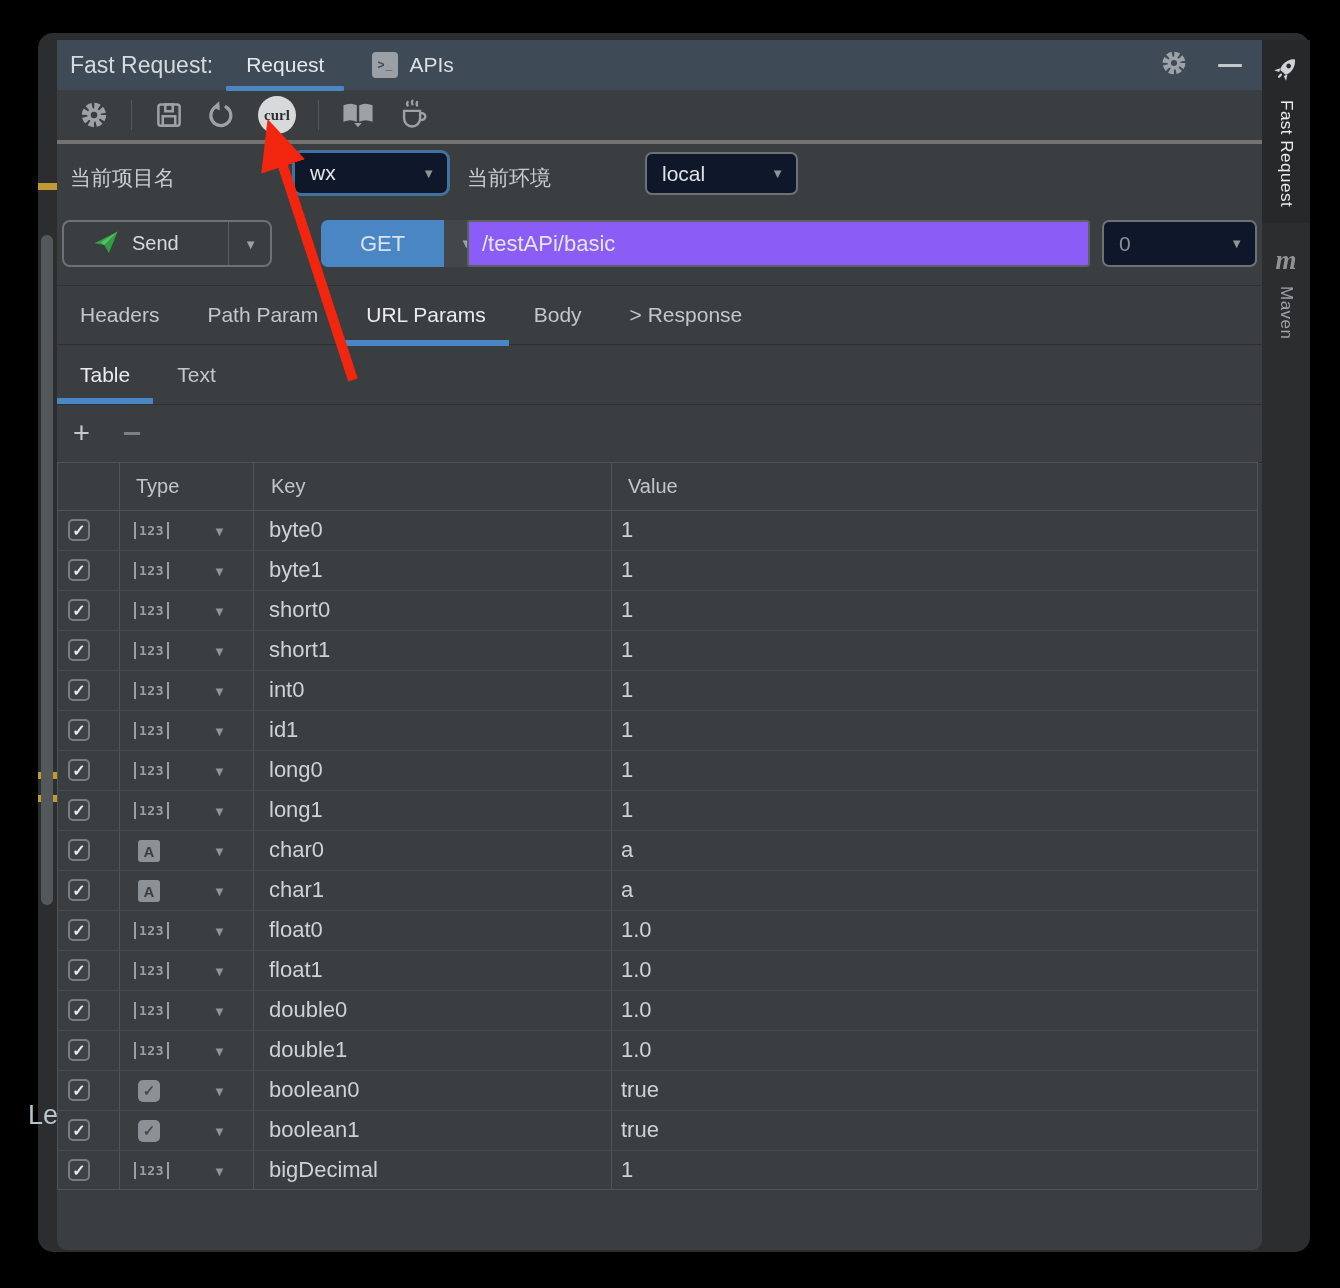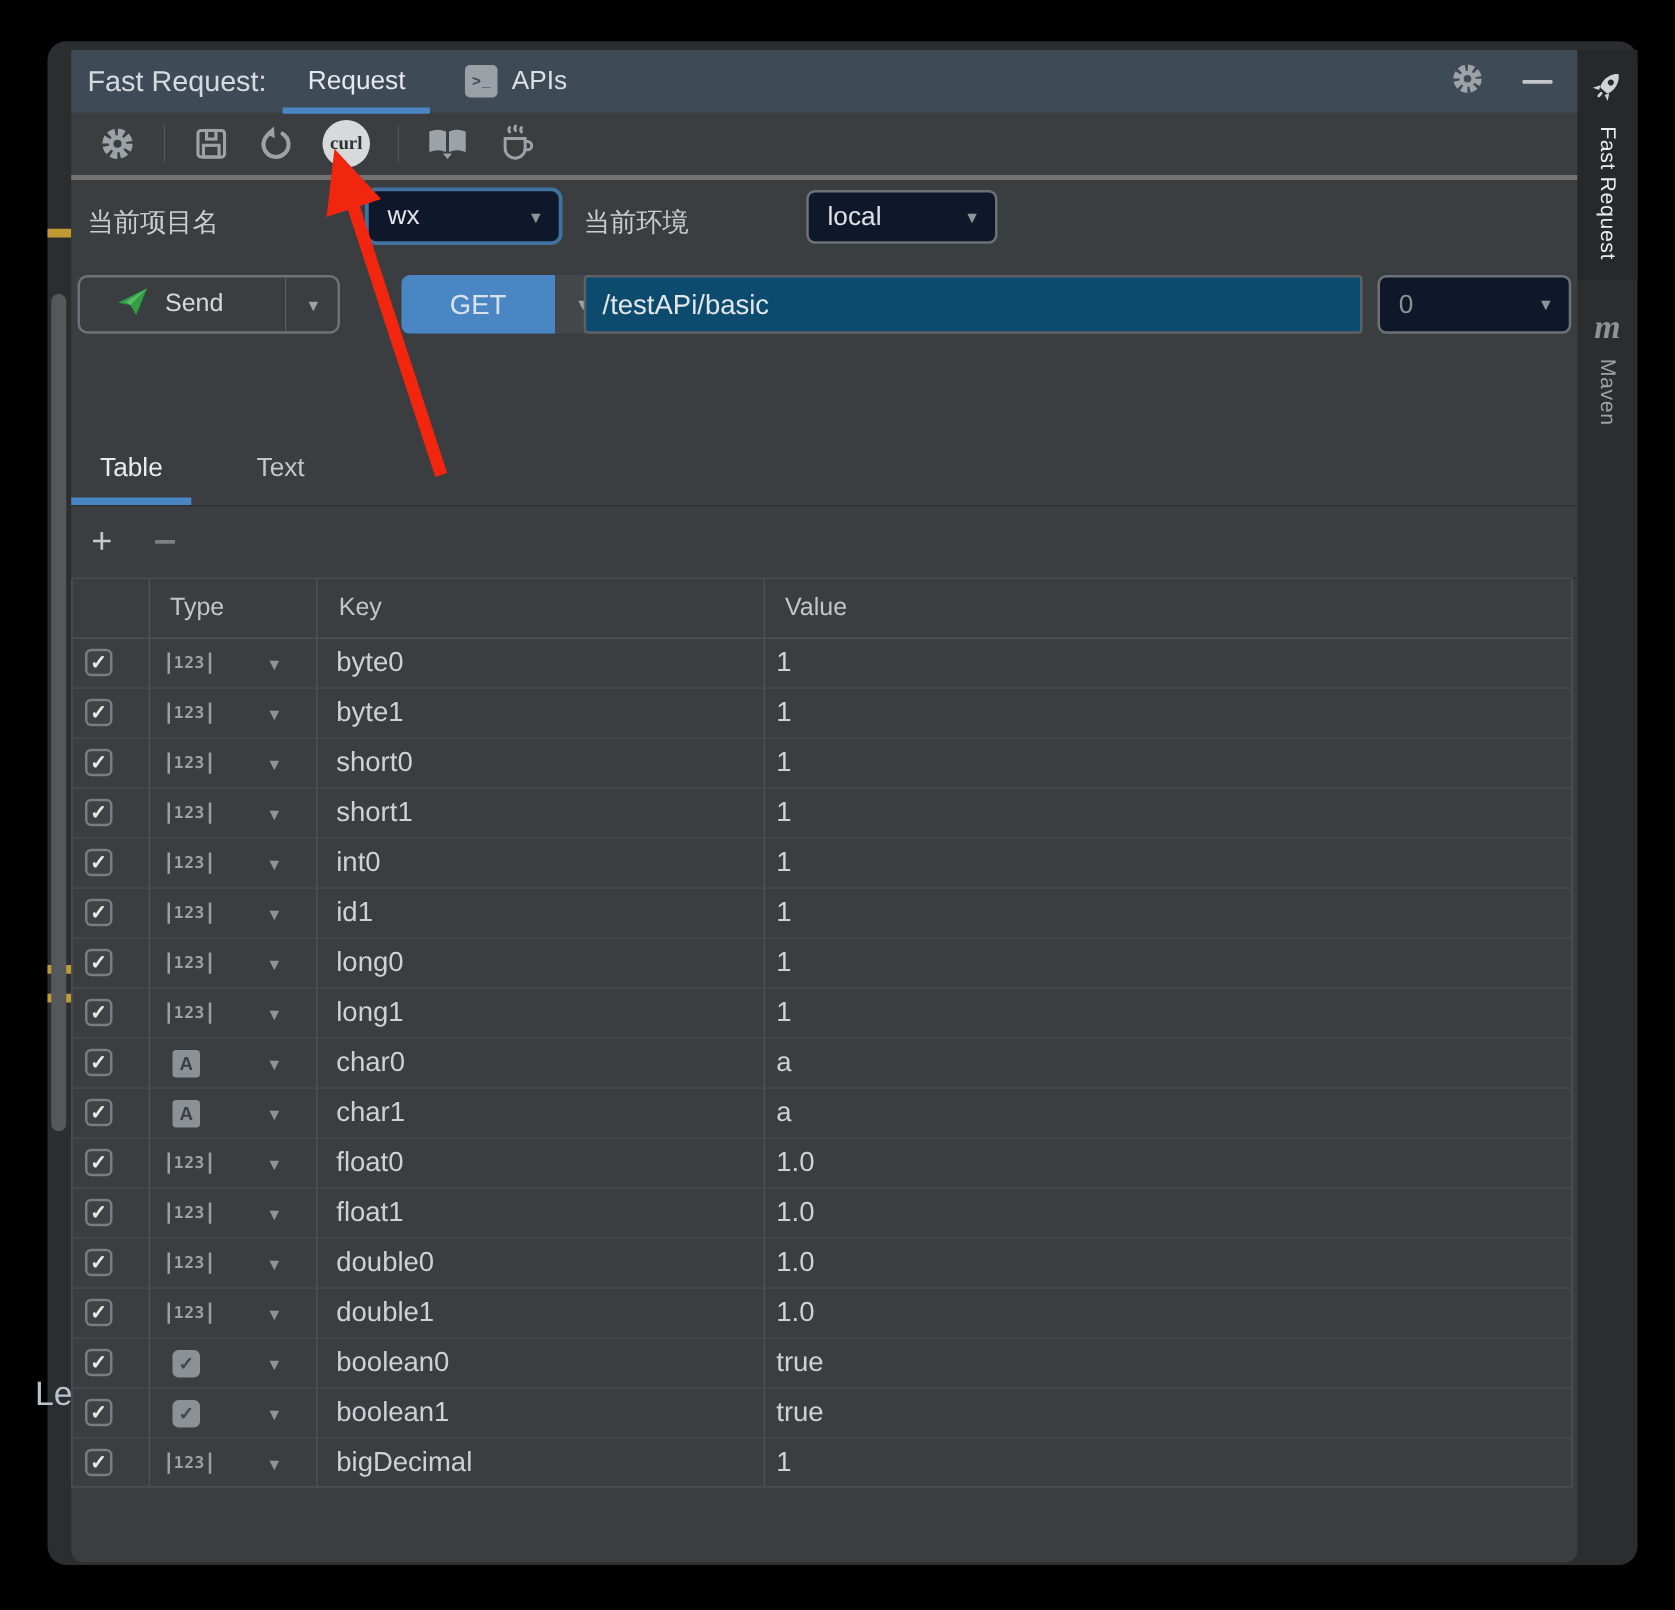--- a/index.html
+++ b/index.html
@@ -56,34 +56,34 @@
   .send-label{margin-left:12px;font-size:20px;color:#d6dade;}
   .send-split{position:absolute;right:41px;top:0;bottom:0;width:1px;background:#595d60;}
   .send-caret{position:absolute;right:13px;color:#9da2a6;font-size:13px;top:15px;}
   .method-dd{position:absolute;left:230px;top:2px;width:168px;height:47px;border-radius:7px;
     overflow:hidden;display:flex;margin-left:34px;}
   .method-label{width:123px;height:100%;background:#4a86c3;display:flex;align-items:center;
     justify-content:center;font-size:22px;color:#d9e2ec;}
   .method-caret{flex:1;background:#43474a;display:flex;align-items:center;justify-content:center;
     color:#9da2a6;font-size:13px;}
   .url-field{position:absolute;left:410px;top:2px;width:623px;height:47px;border:2px solid #5d6164;
-    border-radius:3px;box-sizing:border-box;background:#0c4a6e;display:flex;align-items:center;
+    border-radius:3px;box-sizing:border-box;background:#8b5cf6;display:flex;align-items:center;
     font-size:22px;color:#e3e6e9;padding-left:13px;}
   .history-dd{left:1045px;top:2px;width:155px;height:47px;border:2px solid #6e7276;border-radius:7px;
     padding-left:15px;font-size:21px;color:#8b9095;}
   
   .rtabs{position:absolute;left:0;top:245px;width:100%;height:60px;display:flex;align-items:center;
     padding-left:23px;box-sizing:border-box;gap:48px;border-top:1px solid #303335;
     border-bottom:1px solid #2d2f31;}
   .rtab{font-size:21px;color:#c3c7cb;position:relative;white-space:nowrap;}
   .rtab.active{color:#e9eced;}
   .rtab.active::after{content:"";position:absolute;left:-23px;right:-23px;bottom:-19px;height:6px;
     background:#4a86c3;}
   .vtabs{position:absolute;left:0;top:305px;width:100%;height:60px;display:flex;align-items:center;
-    padding-left:23px;box-sizing:border-box;gap:75px;border-bottom:1px solid #2d2f31;}
+    padding-left:23px;box-sizing:border-box;gap:47px;border-bottom:1px solid #2d2f31;}
   .vtabs .rtab.active::after{bottom:-17px;}
   
   .plusbar{position:absolute;left:0;top:365px;width:100%;height:57px;display:flex;align-items:center;
     border-bottom:1px solid #2d2f31;}
   .plus-btn{margin-left:16px;font-size:29px;color:#c6c9cc;line-height:1;}
   .minus-btn{margin-left:34px;width:16px;height:3px;background:#7c8084;}
   
   .table-block{position:absolute;left:0;top:422px;width:1201px;height:728px;
     border-top:1px solid #515457;border-bottom:1px solid #515457;border-left:1px solid #515457;
     border-right:1px solid #515457;box-sizing:border-box;text-align:center;}
@@ -229,20 +229,27 @@
       </span>
       <span class="url-field">
         <span>/testAPi/basic</span>
       </span>
       <span class="dd history-dd">
         <span>0</span>
         <span class="dd-arrow">▼</span>
       </span>
     </div>
 
+    <div class="rtabs" id="request-tabs">
+        <span class="rtab">Headers</span>
+        <span class="rtab">Path Param</span>
+        <span class="rtab active">URL Params</span>
+        <span class="rtab">Body</span>
+        <span class="rtab">&gt; Response</span>
+      </div>
 
     <div class="vtabs" id="view-tabs">
         <span class="rtab active">Table</span>
         <span class="rtab">Text</span>
       </div>
 
     <div class="plusbar">
       <span class="plus-btn">+</span>
       <span class="minus-btn"></span>
     </div>

